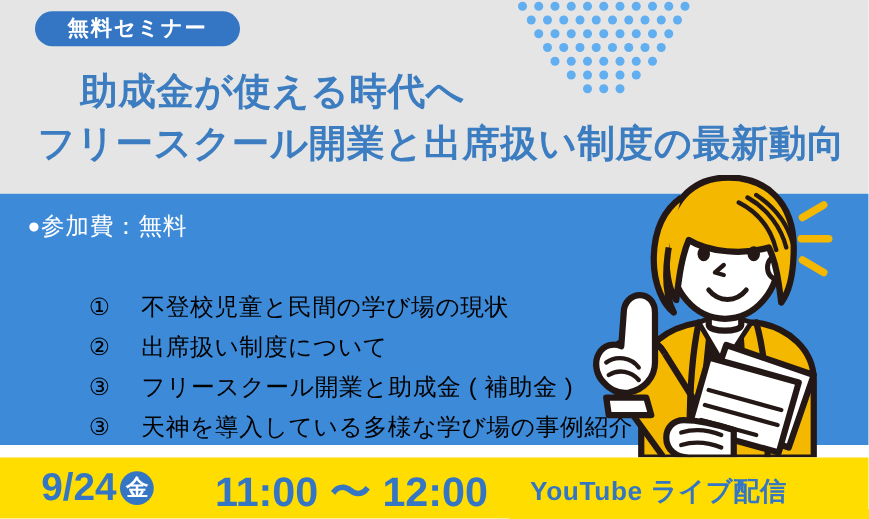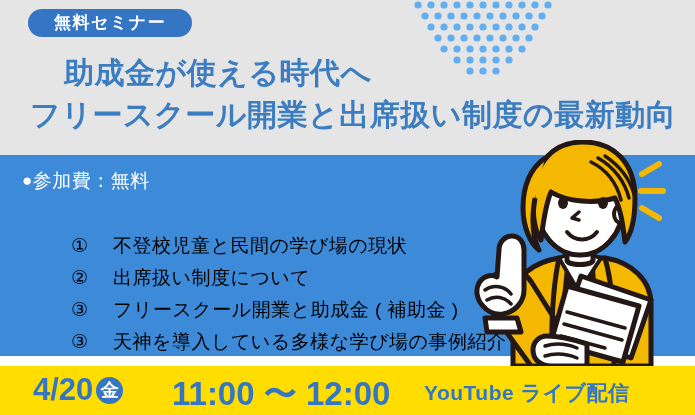--- a/index.html
+++ b/index.html
@@ -360,21 +360,21 @@
             <path d="M90 216 C100 213 112 214 122 218"></path>
           </g>
         </g>
 
       </g>
     </svg>
   </div>
 
   <div class="footer-yellow">
     <div class="date-block">
-      <span>4/20</span><span class="day-circle">金</span>
+      <span>9/24</span><span class="day-circle">金</span>
     </div>
     <div class="time-block">
       <span>11:00</span>
       <span>〜</span>
       <span>12:00</span>
     </div>
     <div class="stream-block">YouTube ライブ配信</div>
   </div>
 
 </div>

